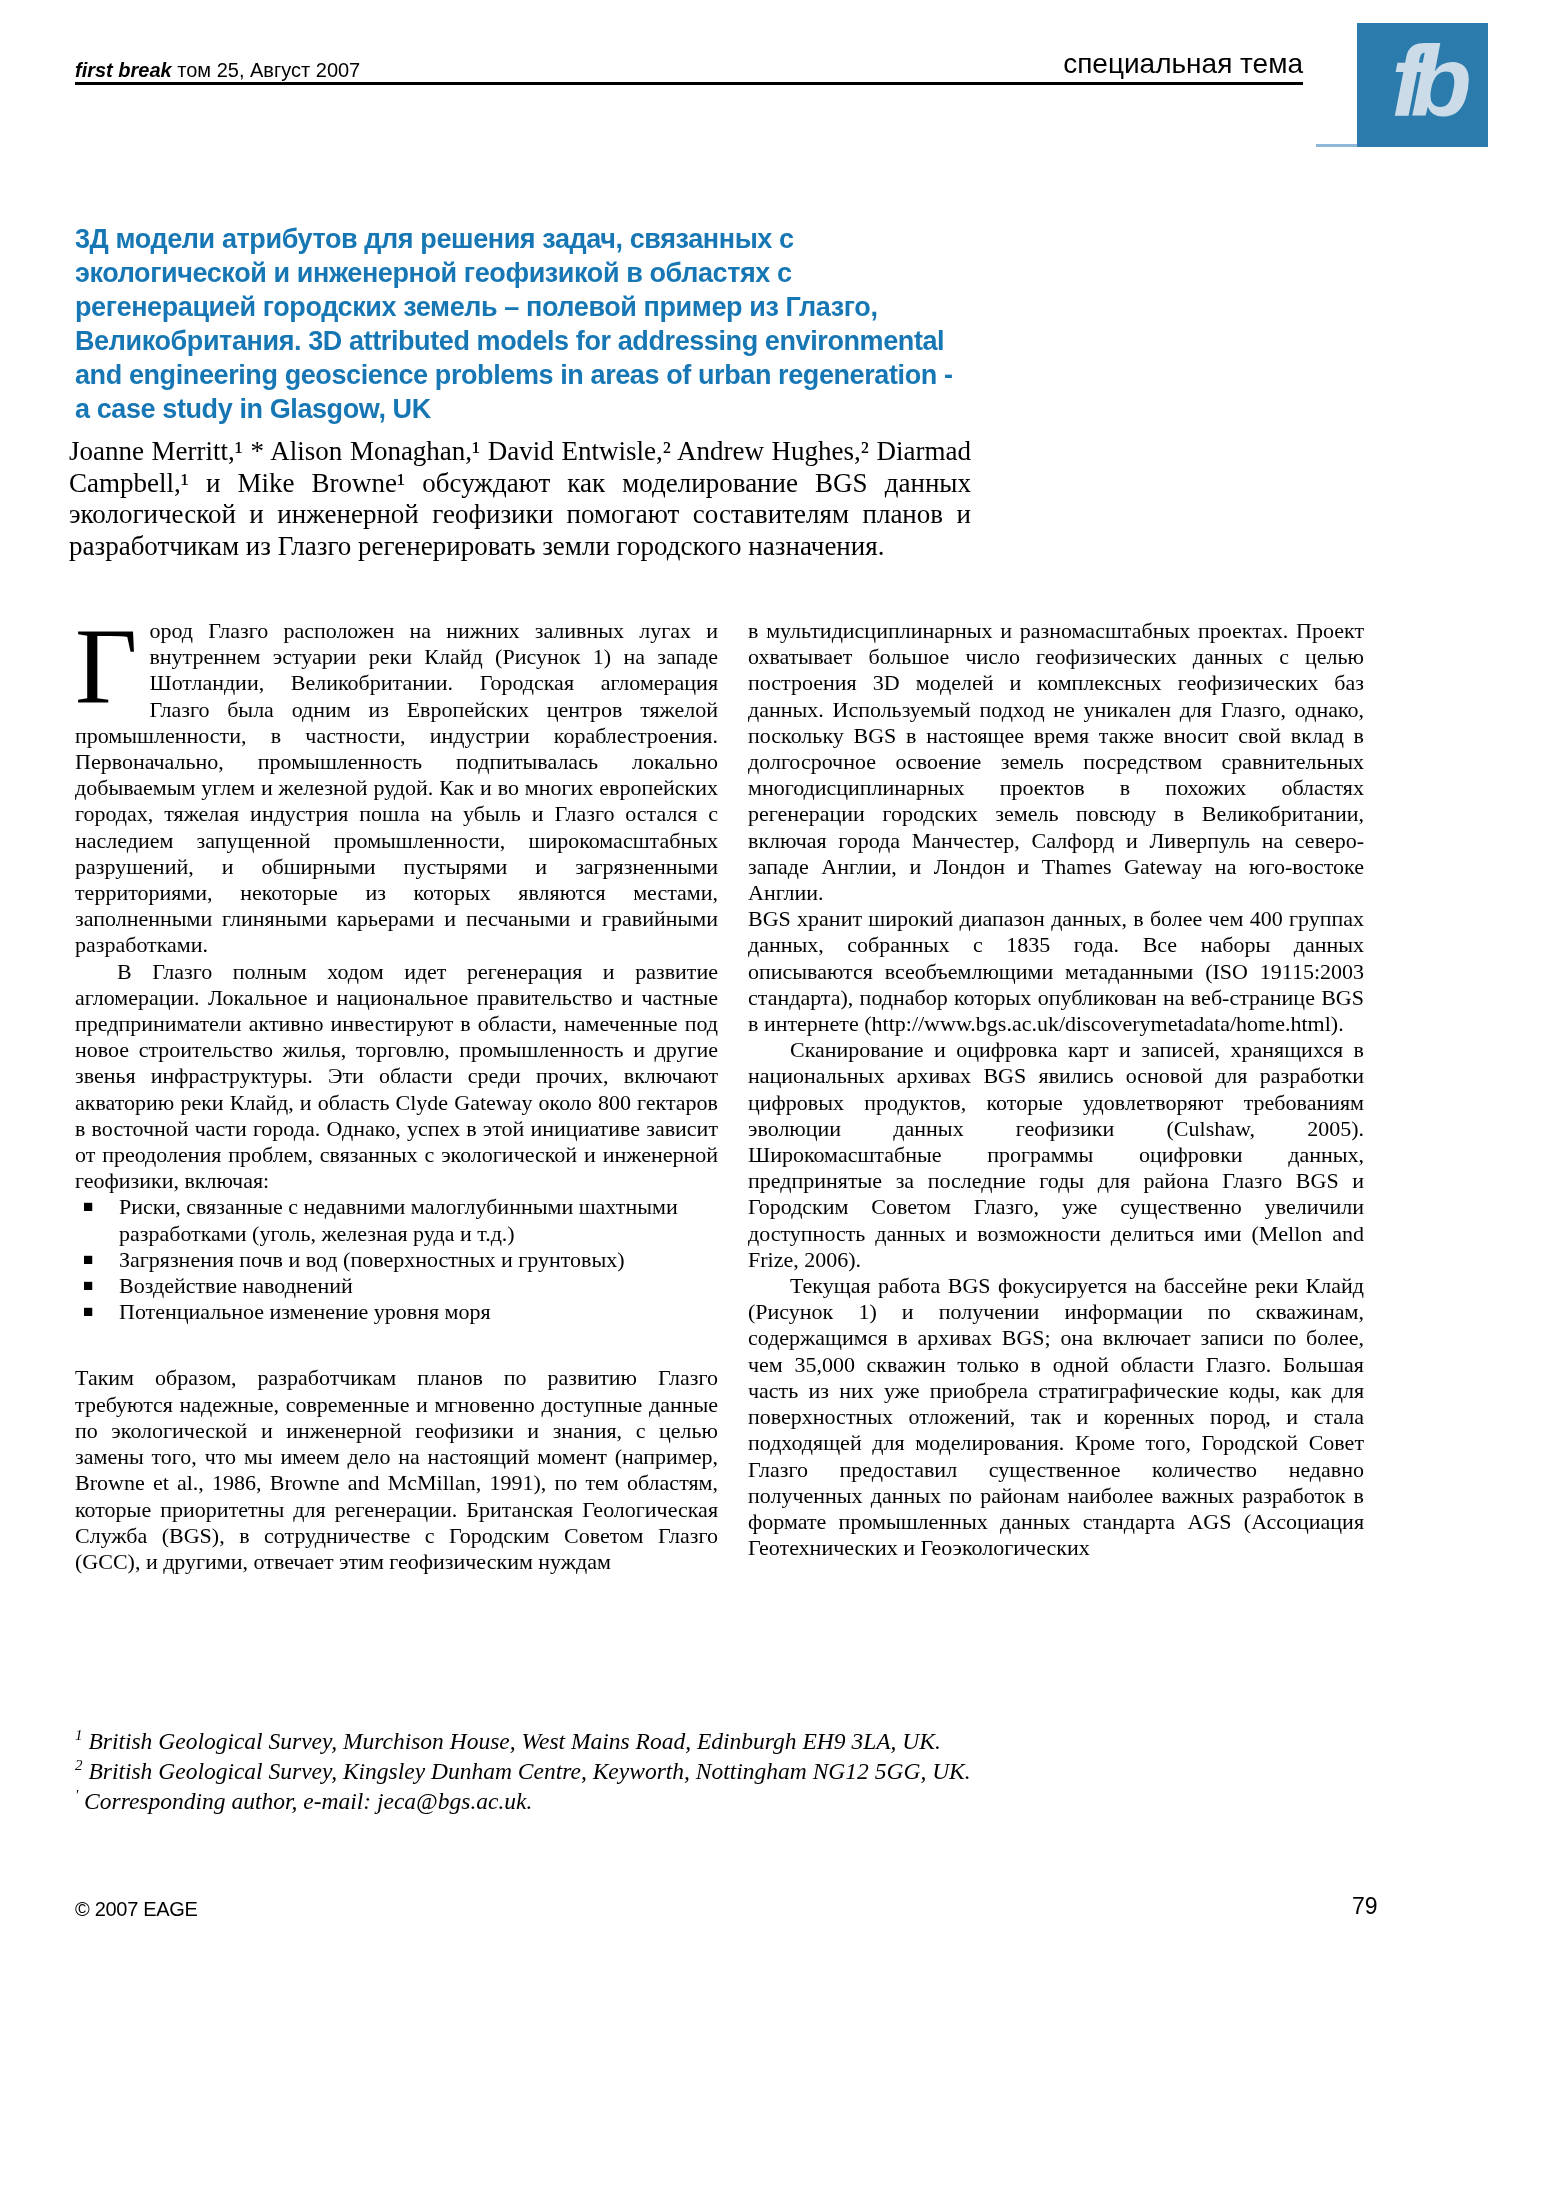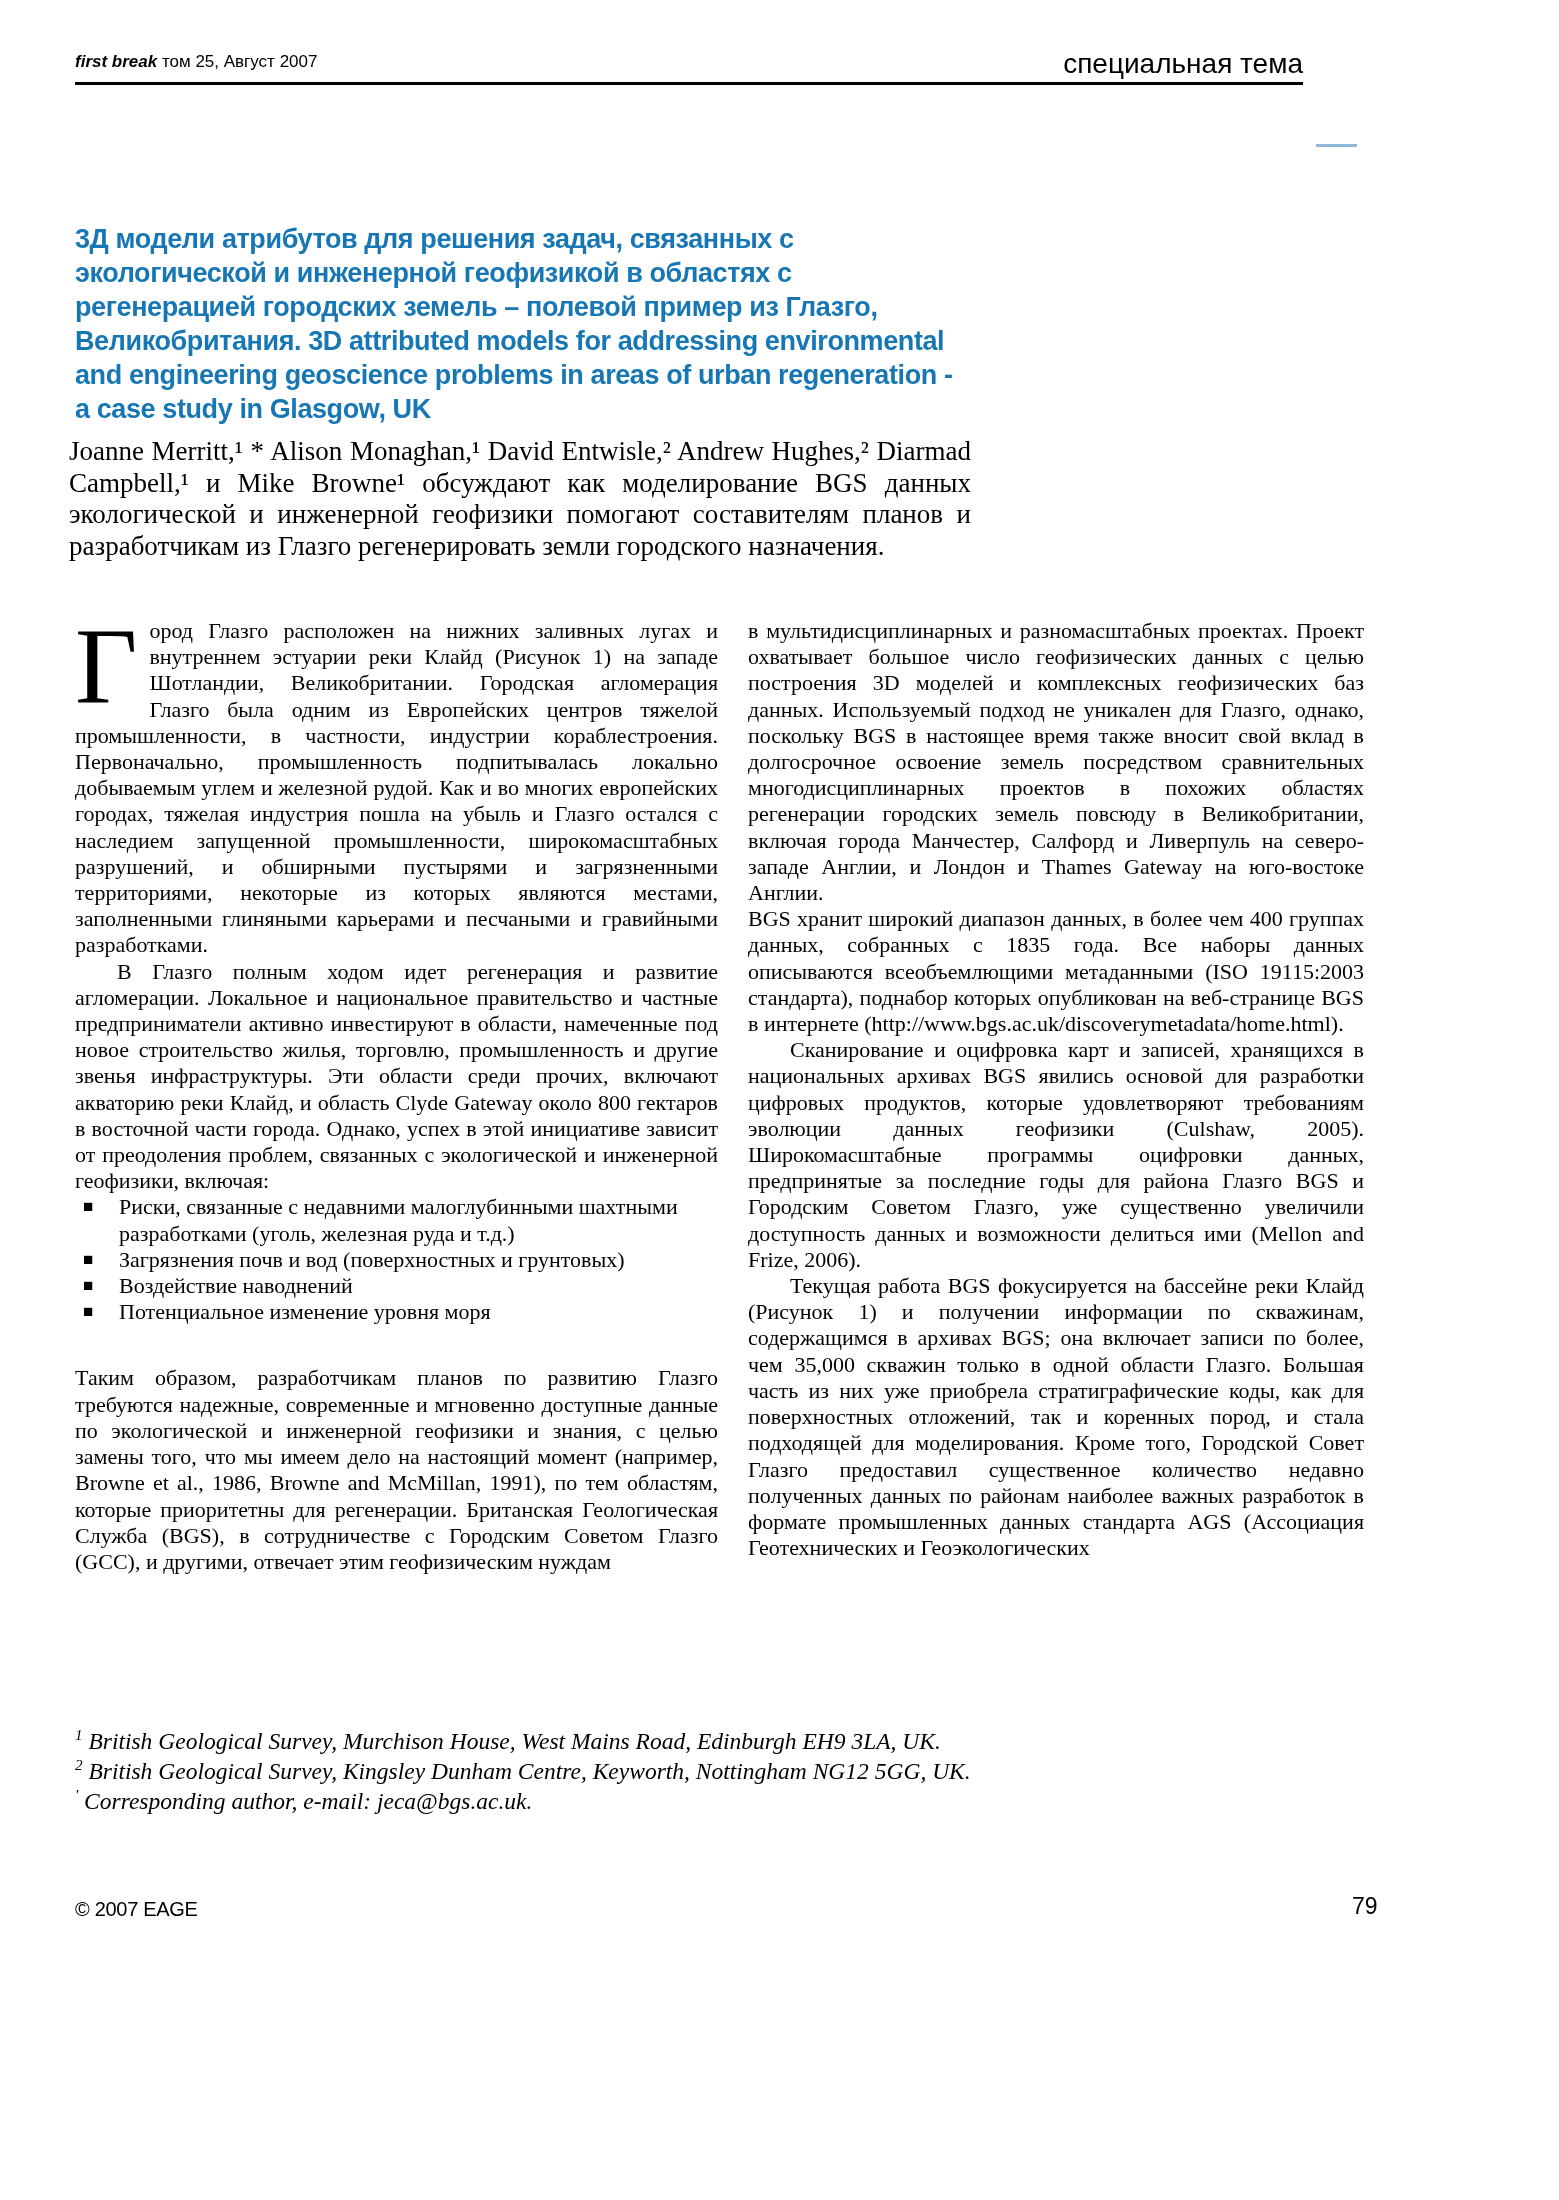--- a/index.html
+++ b/index.html
@@ -19,21 +19,21 @@
     left: 75px;
     top: 42px;
     width: 1228px;
     height: 40px;
     border-bottom: 3px solid #000;
     display: flex;
     justify-content: space-between;
     align-items: flex-end;
     font-family: "Liberation Sans", sans-serif;
   }
-  .journal-ref { font-size: 17px; padding-bottom: 10px; }
+  .journal-ref { font-size: 20px; padding-bottom: 0; }
   .journal-ref .jt { font-style: italic; font-weight: bold; }
   .section-label { font-size: 28px; font-weight: normal; padding-bottom: 2px; }
 
   
   .fb-logo {
     position: absolute;
     left: 1357px;
     top: 23px;
     width: 131px;
     height: 124px;
@@ -173,20 +173,23 @@
 
 <div class="page">
 
   <div class="header">
     <div class="journal-ref">
       <span class="jt">first break</span><span> том 25, Август 2007</span>
     </div>
     <div class="section-label">специальная тема</div>
   </div>
 
+  <div class="fb-logo">
+    <span class="glyph">fb</span>
+  </div>
   <div class="logo-underline"></div>
 
 
   <div class="article-title">3Д модели атрибутов для решения задач, связанных с экологической и инженерной геофизикой в областях с регенерацией городских земель – полевой пример из Глазго, Великобритания. 3D attributed models for addressing environmental and engineering geoscience problems in areas of urban regeneration - a case study in Glasgow, UK</div>
 
   <div class="authors">Joanne Merritt,¹ * Alison Monaghan,¹ David Entwisle,² Andrew Hughes,² Diarmad Campbell,¹ и Mike Browne¹ обсуждают как моделирование BGS данных экологической и инженерной геофизики помогают составителям планов и разработчикам из Глазго регенерировать земли  городского назначения.</div>
 
   <div class="col col-left">
     <div class="para">
       <span class="dropcap">Г</span><span>ород Глазго расположен  на нижних заливных лугах и внутреннем эстуарии реки Клайд (Рисунок 1) на западе Шотландии, Великобритании. Городская агломерация Глазго  была  одним из Европейских центров  тяжелой промышленности, в частности, индустрии кораблестроения. Первоначально, промышленность подпитывалась  локально добываемым углем и железной рудой. Как и во многих европейских городах, тяжелая индустрия пошла на убыль и Глазго  остался с наследием запущенной промышленности, широкомасштабных разрушений, и  обширными пустырями и  загрязненными территориями, некоторые из которых являются  местами, заполненными глиняными карьерами и песчаными и гравийными разработками.</span>

